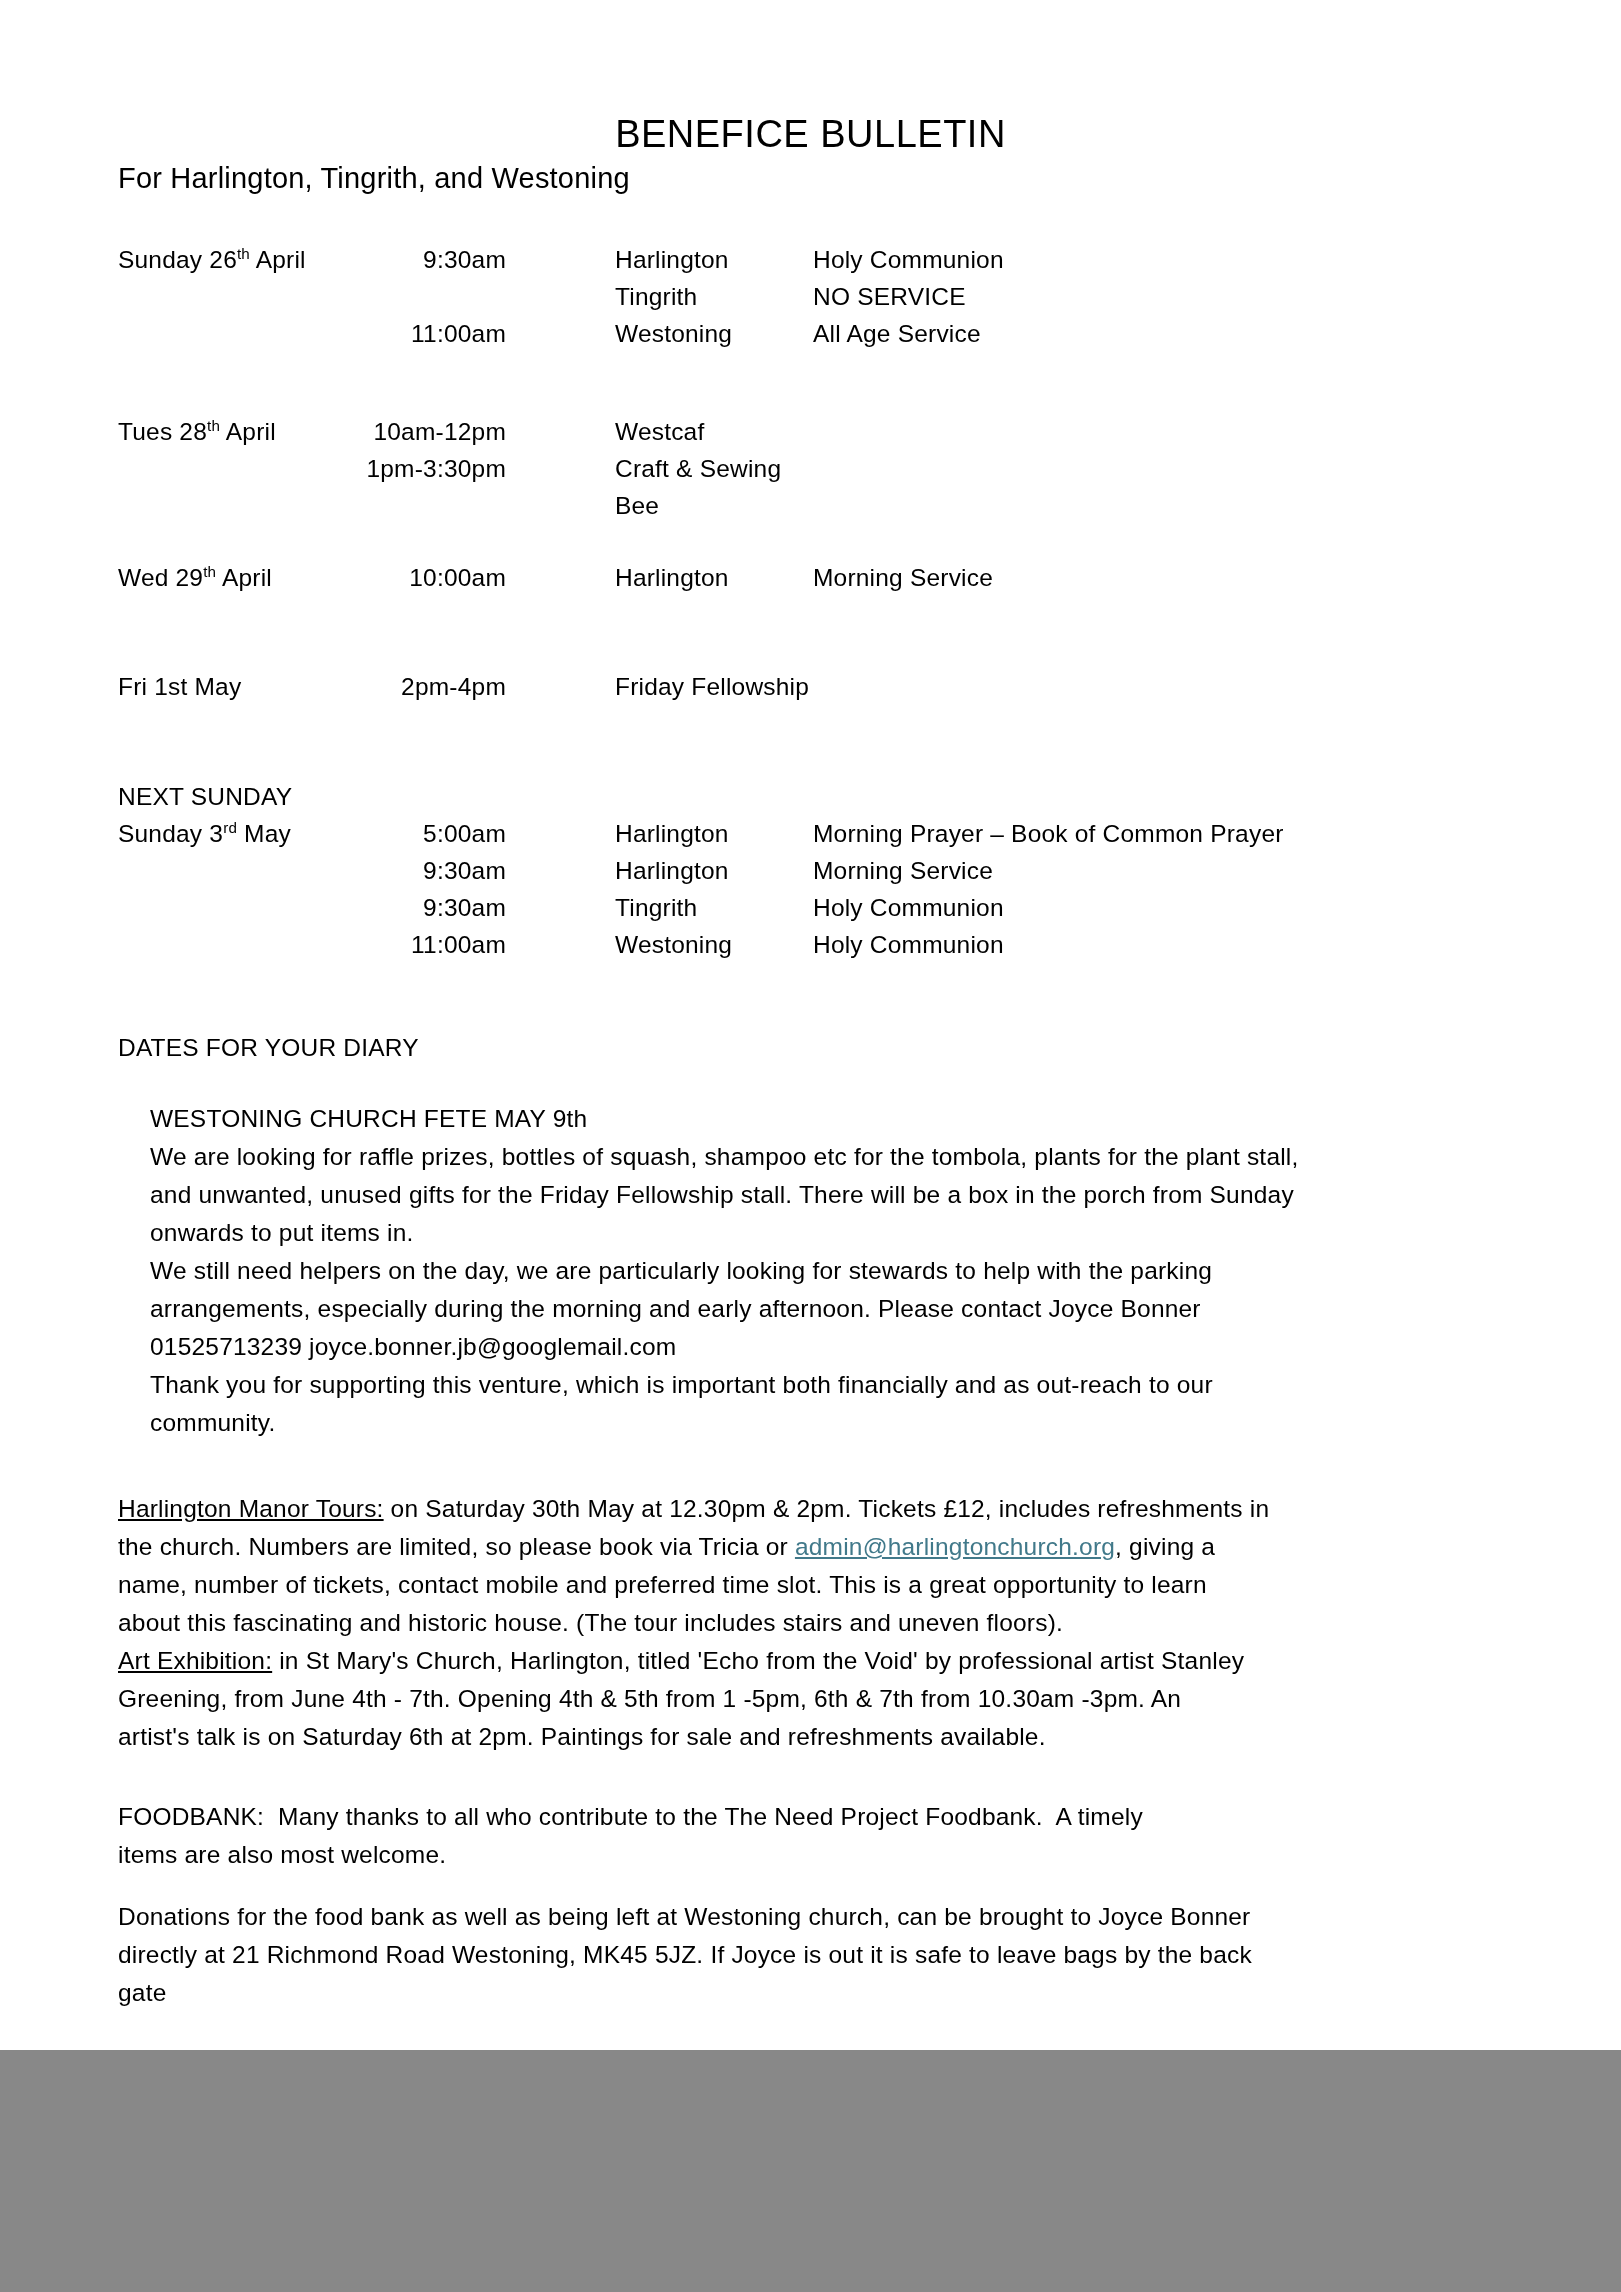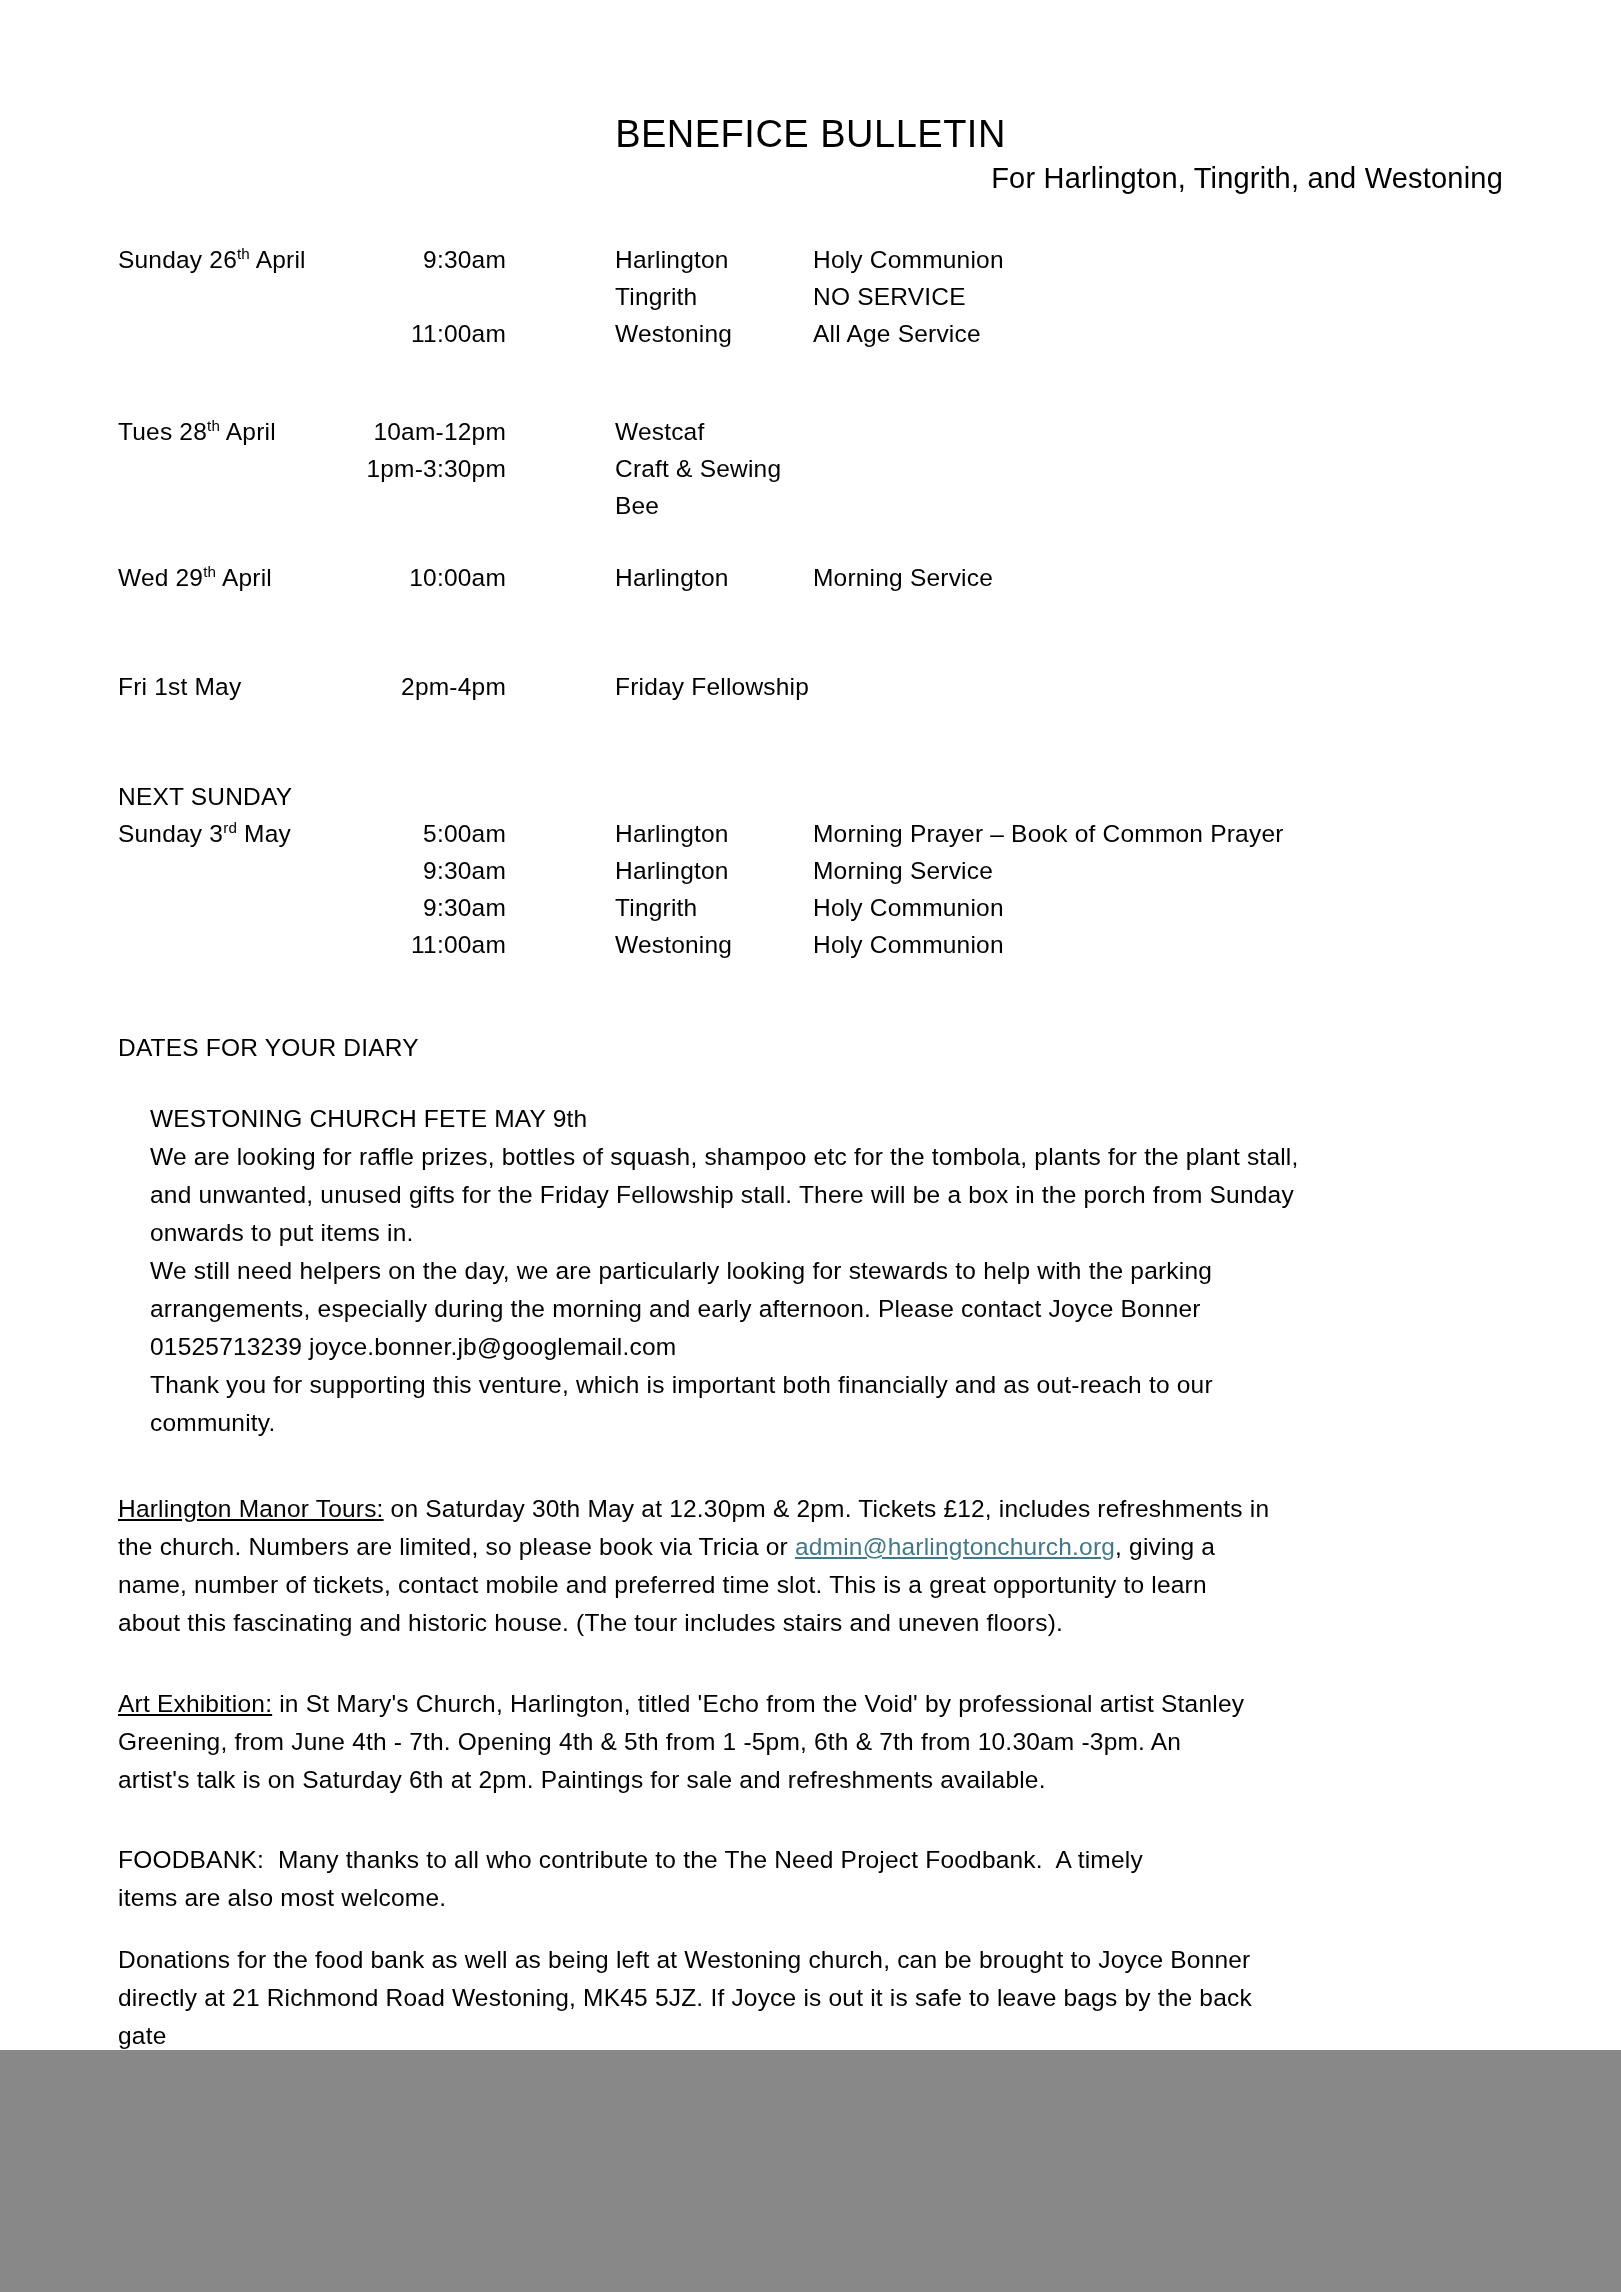--- a/index.html
+++ b/index.html
@@ -18,21 +18,21 @@
     box-sizing: border-box;
     padding: 110px 118px 0 118px;
   }
   .doc-title {
     text-align: center;
     font-size: 38px;
     line-height: 49px;
     letter-spacing: 0.5px;
   }
   .doc-subtitle {
-    text-align: right;
+    text-align: left;
     font-size: 29px;
     line-height: 39px;
   }
   
   .schedule { margin-top: 43px; }
   .sched-block.tue28 { margin-top: 61px; }
   .sched-block.wed29 { margin-top: 35px; }
   .sched-block.fri1  { margin-top: 72px; }
   .sched-block.next-sunday { margin-top: 73px; }
   .sched-heading { line-height: 37px; }
@@ -43,21 +43,21 @@
   }
   .sched-row .time { text-align: right; }
   .sched-row .loc  { padding-left: 109px; }
   sup { font-size: 0.62em; line-height: 0; }
   
   .diary-heading { margin-top: 66px; line-height: 37px; }
   .para { white-space: pre-wrap; }
   .para .line { line-height: 38px; min-height: 38px; }
   .para.fete      { margin-top: 34px; margin-left: 32px; }
   .para.manor     { margin-top: 48px; }
-  .para.art       { margin-top: 43px; }
+  .para.art       { }
   .para.foodbank  { margin-top: 42px; }
   .para.donations { margin-top: 23.5px; }
   .u { text-decoration: underline; text-align: right; }
   .email-link {
     color: var(--link-color, #41798a);
     text-decoration: underline;
     cursor: pointer;
   }
 </style>
 </head>

